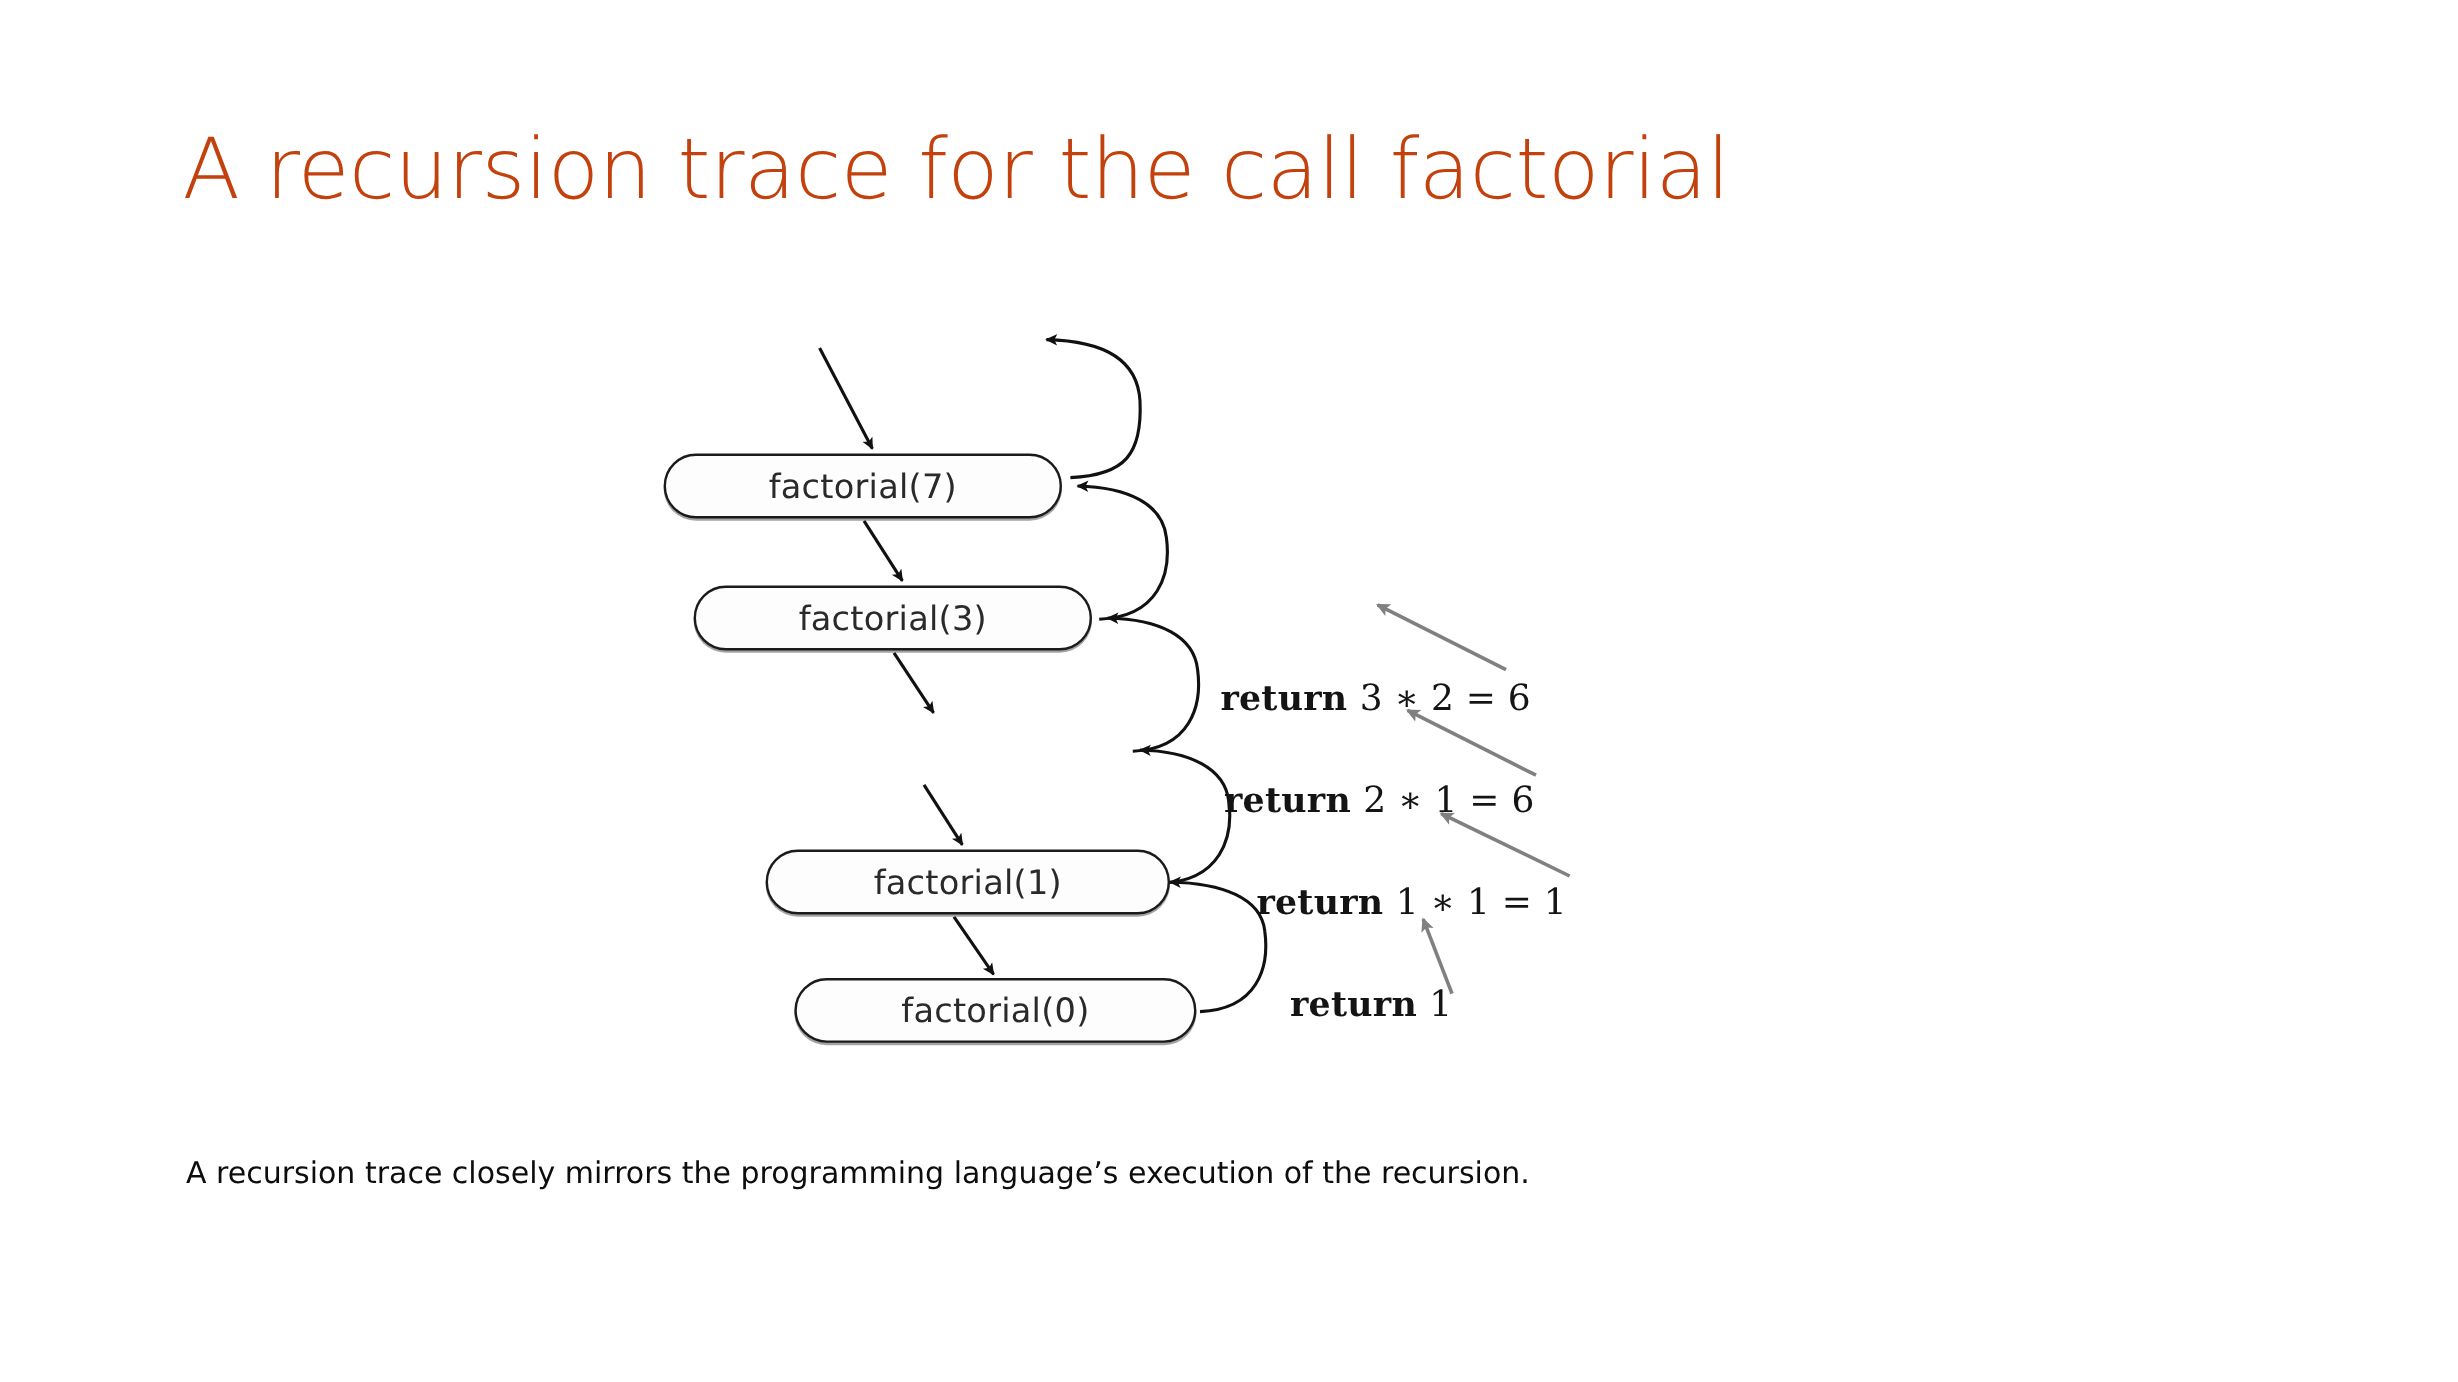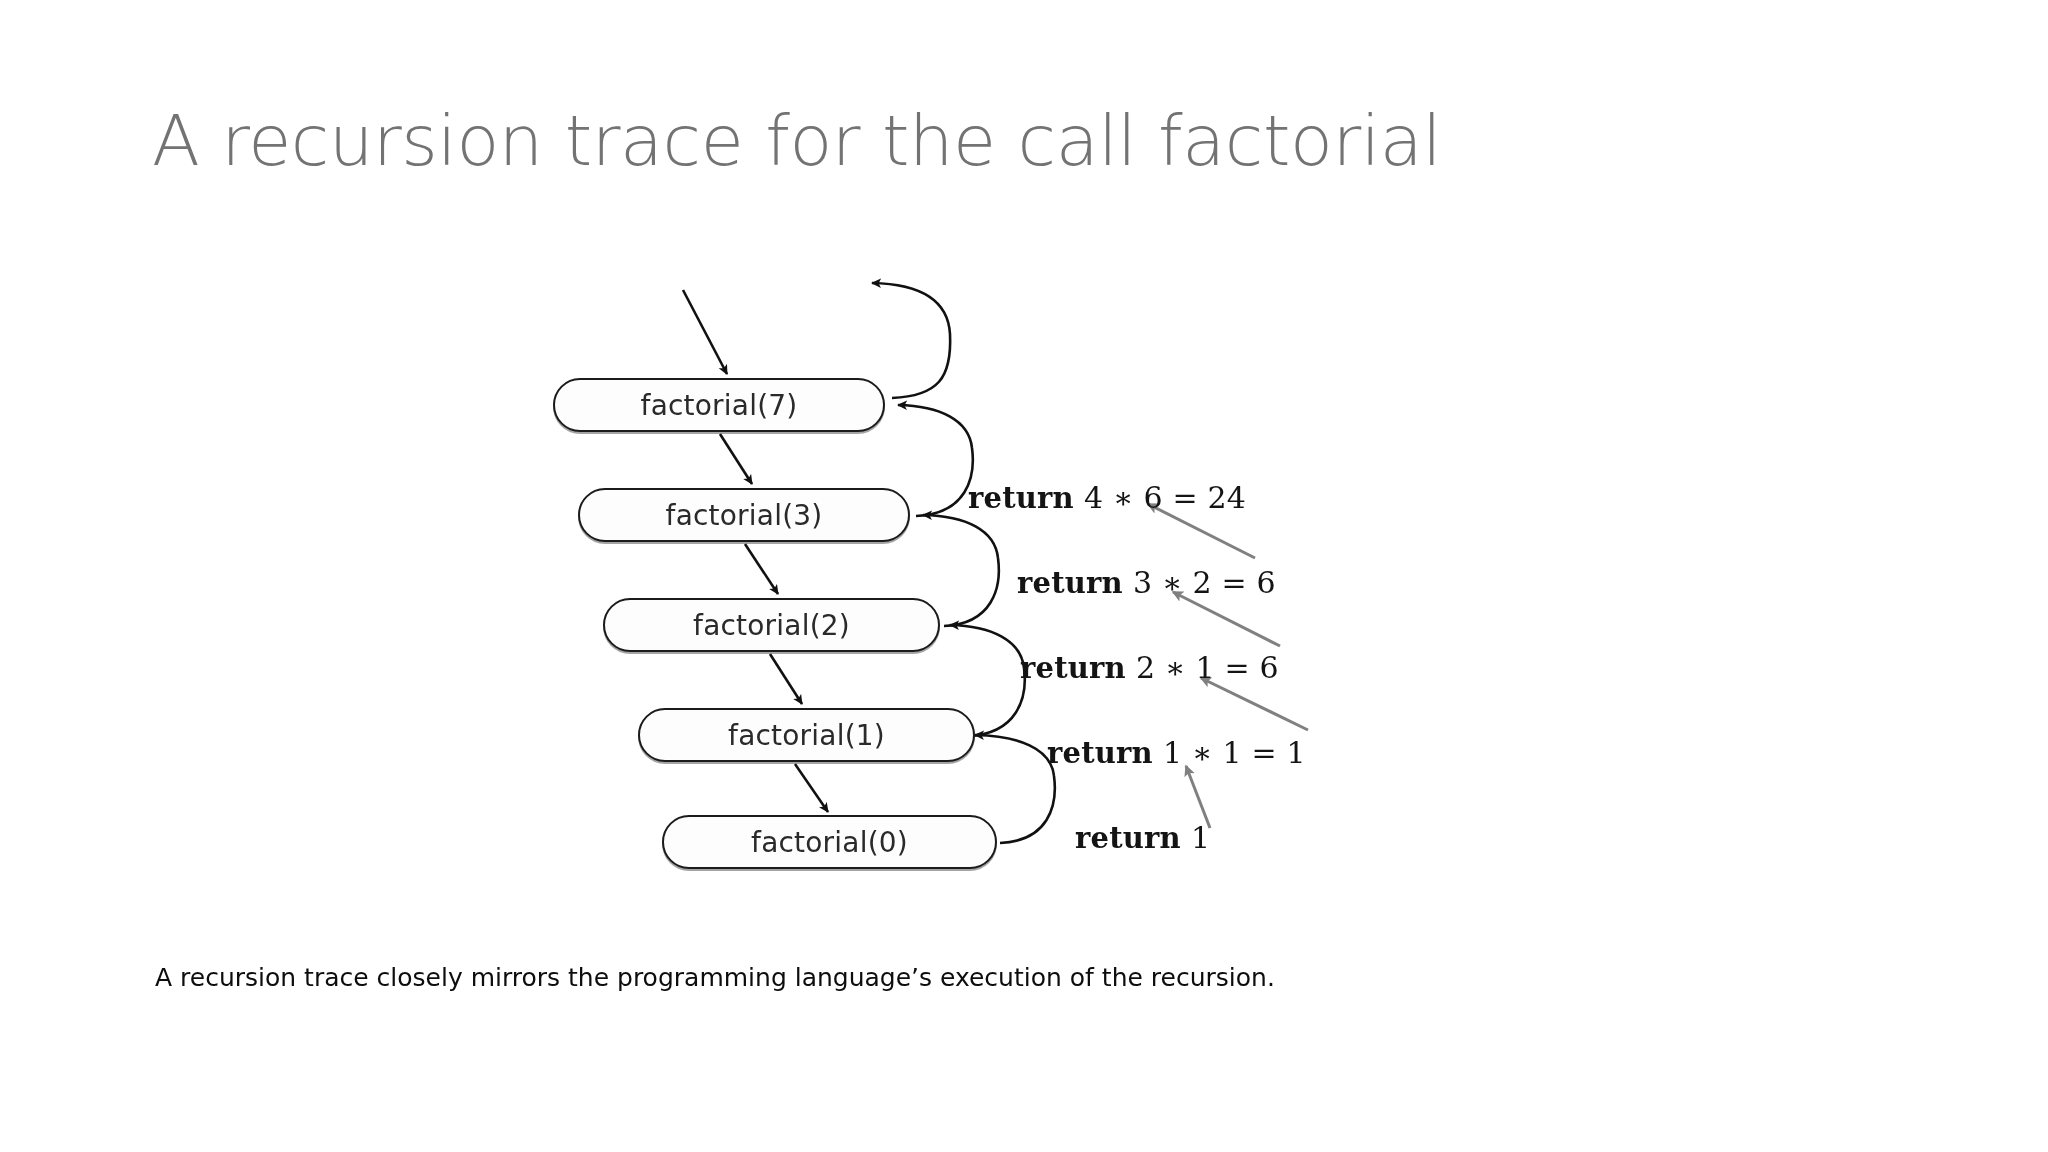--- a/index.html
+++ b/index.html
@@ -20,21 +20,21 @@
   #slide-title {
     position: absolute;
     left: 152px;
     top: 104px;
     width: 1700px;
     font-family: "DejaVu Sans", sans-serif;
     font-weight: 300;
     font-size: 70px;
     line-height: 1.08;
     letter-spacing: -0.4px;
-    color: #737373;
+    color: #c2410c;
     white-space: nowrap;
   }
 
   
   #diagram {
     position: absolute;
     left: 520px;
     top: 258px;
     width: 920px;
     height: 650px;
@@ -134,34 +134,27 @@
     <path d="M788,472 L681,420" stroke="#808080" stroke-width="3" fill="none" marker-end="url(#ah-gray)"></path>
     <path d="M690,570 L666,508" stroke="#808080" stroke-width="3" fill="none" marker-end="url(#ah-gray)"></path>
   </svg>
 
   <div class="call-box" style="left:33px;  top:120px; width:332px;">
     <span>factorial(7)</span>
   </div>
   <div class="call-box" style="left:58px;  top:230px; width:332px;">
     <span>factorial(3)</span>
   </div>
-  <div class="call-box" style="left:83px;  top:340px; width:337px;">
-    <span>factorial(2)</span>
-  </div>
   <div class="call-box" style="left:118px; top:450px; width:337px;">
     <span>factorial(1)</span>
   </div>
   <div class="call-box" style="left:142px; top:557px; width:335px;">
     <span>factorial(0)</span>
   </div>
 
-  <div class="return-label" style="left:448px; top:222px;">
-    <span>return</span>
-    <span class="rv">4 ∗ 6 = 24</span>
-  </div>
   <div class="return-label" style="left:472px; top:307px;margin-left:25px;">
     <span>return</span>
     <span class="rv">3 ∗ 2 = 6</span>
   </div>
   <div class="return-label" style="left:500px; top:392px;">
     <span>return</span>
     <span class="rv">2 ∗ 1 = 6</span>
   </div>
   <div class="return-label" style="left:527px; top:477px;">
     <span>return</span>

